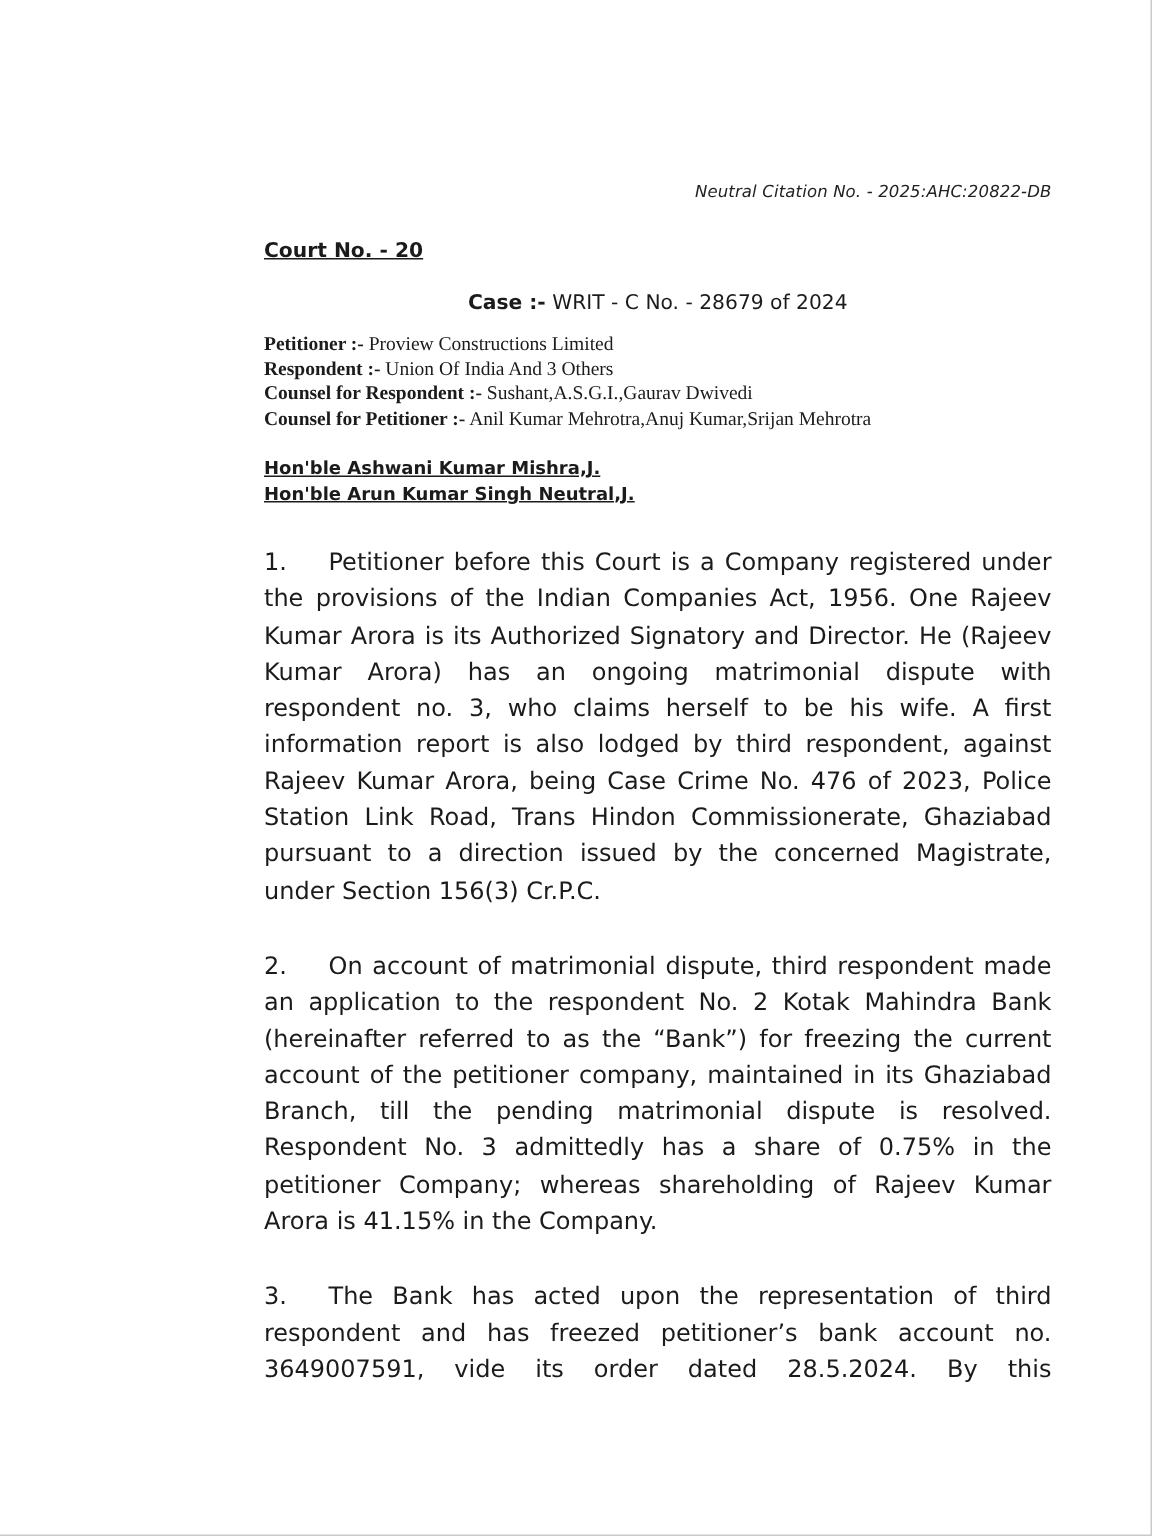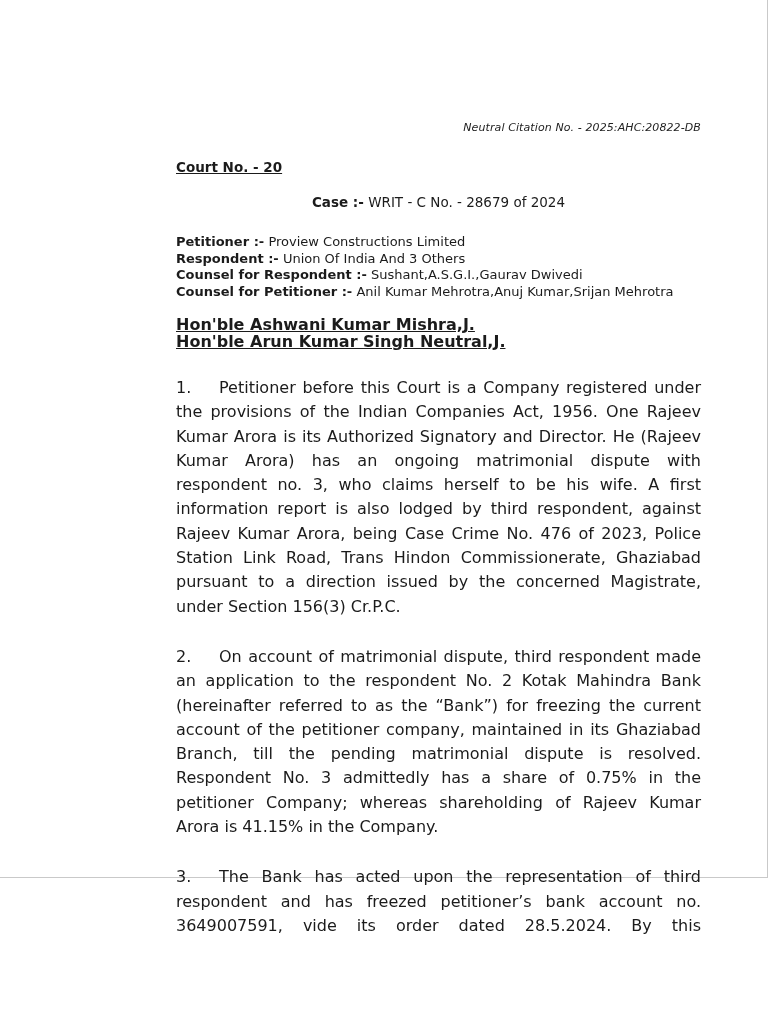--- a/index.html
+++ b/index.html
@@ -10,21 +10,21 @@
   body {
     width: 768px;
     height: 1024px;
     font-family: "DejaVu Sans", "Liberation Sans", sans-serif;
     color: #1b1b1b;
     overflow: hidden;
   }
   .page {
     box-sizing: border-box;
     width: 768px;
-    height: 878px;
+    height: 1024px;
     padding: 121px 66px 40px 176px;
     border-right: 1px solid #c9c9c9;
     border-bottom: 1px solid #c9c9c9;
     background: #ffffff;
   }
   .citation {
     text-align: right;
     font-style: italic;
     font-size: 11px;
     letter-spacing: 0.1px;
@@ -41,27 +41,28 @@
   }
   .case-line {
     margin-top: 19px;
     font-size: 13.5px;
     text-align: center;
   }
   .label {
     font-weight: bold;
   }
   .parties {
-    margin-top: 24px;
+    margin-top: 11px;
     font-size: 13px;
     line-height: 16.5px;
+    font-family: Liberation Serif, serif;
   }
   .judges {
     margin-top: 17px;
-    font-size: 16px;
+    font-size: 12px;
     line-height: 16.5px;
     font-weight: bold;
   }
   .body-text .para {
     margin: 0;
     margin-top: 26px;
     font-size: 16px;
     line-height: 24.3px;
     text-align: justify;
     color: #1b1b1b;

